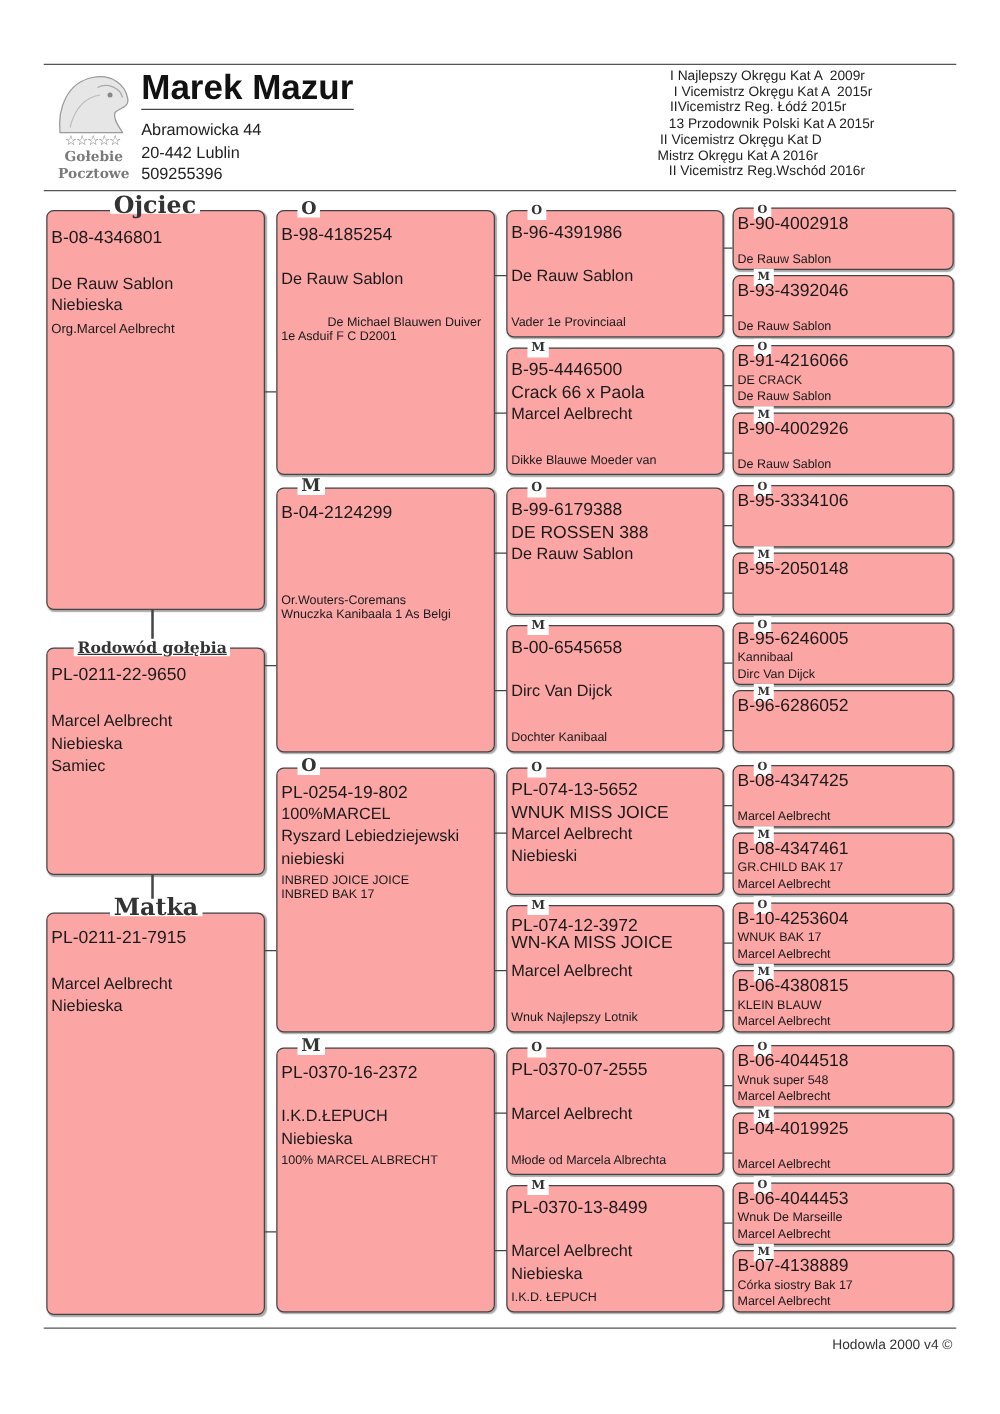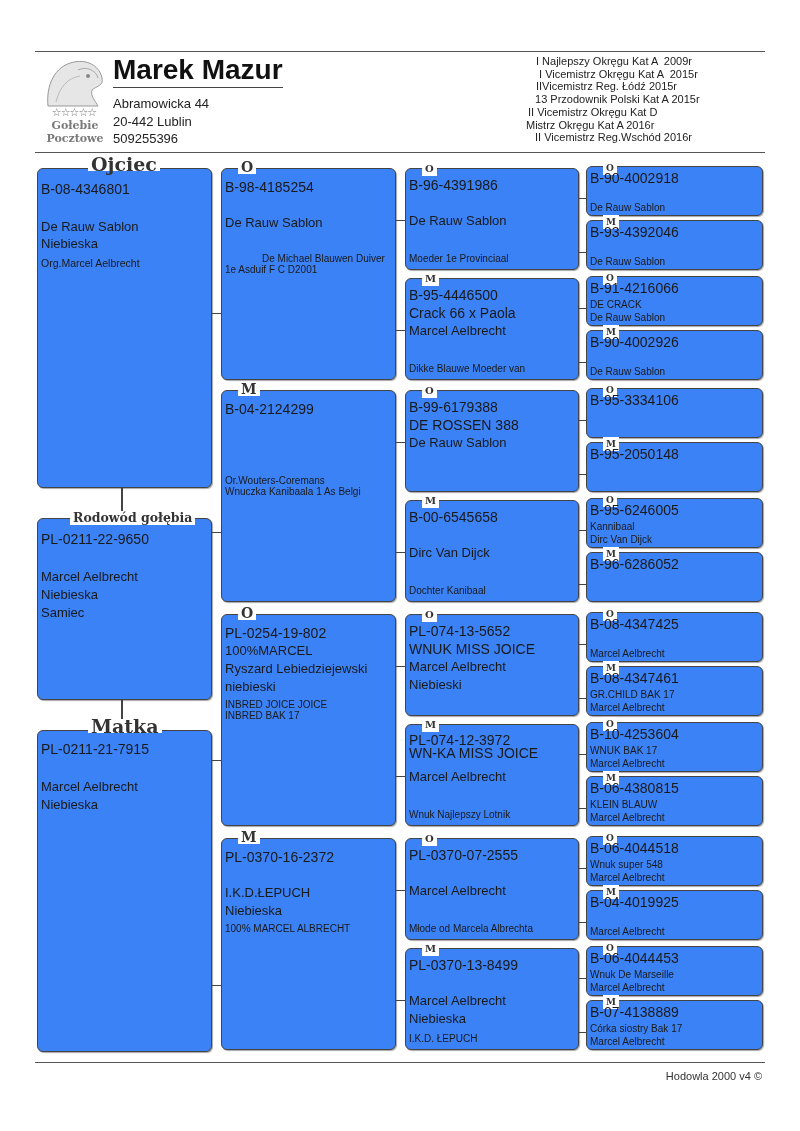--- a/index.html
+++ b/index.html
@@ -11,21 +11,21 @@
                  font-size:11px; letter-spacing:-1px; color:#777; font-family:"DejaVu Sans", sans-serif; }
   .logo .l1, .logo .l2 { position:absolute; left:0; width:74px; text-align:center;
                  font-family:"DejaVu Serif", serif; font-weight:bold; color:#7a7a7a; font-size:11px; }
   .logo .l1 { top:63px; } .logo .l2 { top:76px; }
   .owner-name { position:absolute; left:113px; top:54px; font-size:28px; font-weight:bold;
                 color:#111; padding-bottom:1px; border-bottom:1.5px solid #444; }
   .addr { position:absolute; left:113px; font-size:13px; color:#222; }
   .titles { position:absolute; left:510px; top:55px; width:250px; font-size:11px;
             line-height:12.7px; color:#222; }
   .titles div { white-space:pre; }
-  .box { position:absolute; border:1.3px solid #444; border-radius:6px; background:#3b82f6;
+  .box { position:absolute; border:1.3px solid #444; border-radius:6px; background:#fca5a5;
          box-shadow:1px 1px 1px rgba(0,0,0,0.35); box-sizing:border-box; }
   .box .lbl { position:absolute; top:-9px; background:#fff; padding:0 3px;
               font-family:"DejaVu Serif", serif; font-weight:bold; color:#333; line-height:14px; }
   .box .t { position:absolute; left:3px; white-space:nowrap; color:#1a1a1a; }
   .big { font-size:14px; }
   .med { font-size:13px; }
   .sm { font-size:10.5px; }
   .xs { font-size:10px; }
   .line { position:absolute; background:#444; }
   .footer { position:absolute; right:38px; top:1070px; font-size:11px; color:#333; }
@@ -68,21 +68,21 @@
   <span class="lbl" style="left:50px;font-size:19px;top:-12px;">Ojciec</span>
   <span class="t big" style="top:12px;">B-08-4346801</span>
   <span class="t med" style="top:50px;">De Rauw Sablon</span>
   <span class="t med" style="top:67px;">Niebieska</span>
   <span class="t sm" style="top:88px;">Org.Marcel Aelbrecht</span>
 </div>
 
 <div class="line" style="left:121px;top:488px;width:2px;height:30px;"></div>
 
 <div class="box" style="left:37px;top:518px;width:175px;height:182px;">
-  <span class="lbl" style="left:32px;font-size:12.5px;top:-8px;">Rodowód gołębia</span>
+  <span class="lbl" style="left:21px;font-size:12.5px;top:-8px;text-decoration:underline;">Rodowód gołębia</span>
   <span class="t big" style="top:12px;">PL-0211-22-9650</span>
   <span class="t med" style="top:50px;">Marcel Aelbrecht</span>
   <span class="t med" style="top:68px;">Niebieska</span>
   <span class="t med" style="top:86px;">Samiec</span>
 </div>
 
 <div class="line" style="left:121px;top:700px;width:2px;height:30px;"></div>
 
 <div class="box" style="left:37px;top:730px;width:175px;height:322px;">
   <span class="lbl" style="left:50px;font-size:19px;top:-12px;">Matka</span>
@@ -134,21 +134,21 @@
     </div>
     <div class="line" style="left:396px;top:890px;width:10px;height:1.3px;"></div>
     <div class="line" style="left:396px;top:1000px;width:10px;height:1.3px;"></div>
   </div>
 
 <div id="gen3">
     <div class="box" style="left:405px;top:168px;width:174px;height:102px;">
       <span class="lbl" style="left:16px;font-size:10px;top:-7px;">O</span>
       <span class="t big" style="top:8px;">B-96-4391986</span>
       <span class="t med" style="top:44px;">De Rauw Sablon</span>
-      <span class="t xs" style="top:84px;">Moeder 1e Provinciaal</span>
+      <span class="t xs" style="top:84px;">Vader 1e Provinciaal</span>
     </div>
     <div class="line" style="left:579px;top:198px;width:7px;height:1.3px;"></div>
     <div class="line" style="left:579px;top:252px;width:7px;height:1.3px;"></div>
     <div class="box" style="left:405px;top:278px;width:174px;height:102px;">
       <span class="lbl" style="left:16px;font-size:10px;top:-7px;">M</span>
       <span class="t big" style="top:8px;">B-95-4446500</span>
       <span class="t big" style="top:26px;">Crack 66 x Paola</span>
       <span class="t med" style="top:44px;">Marcel Aelbrecht</span>
       <span class="t xs" style="top:84px;">Dikke Blauwe Moeder van</span>
     </div>

